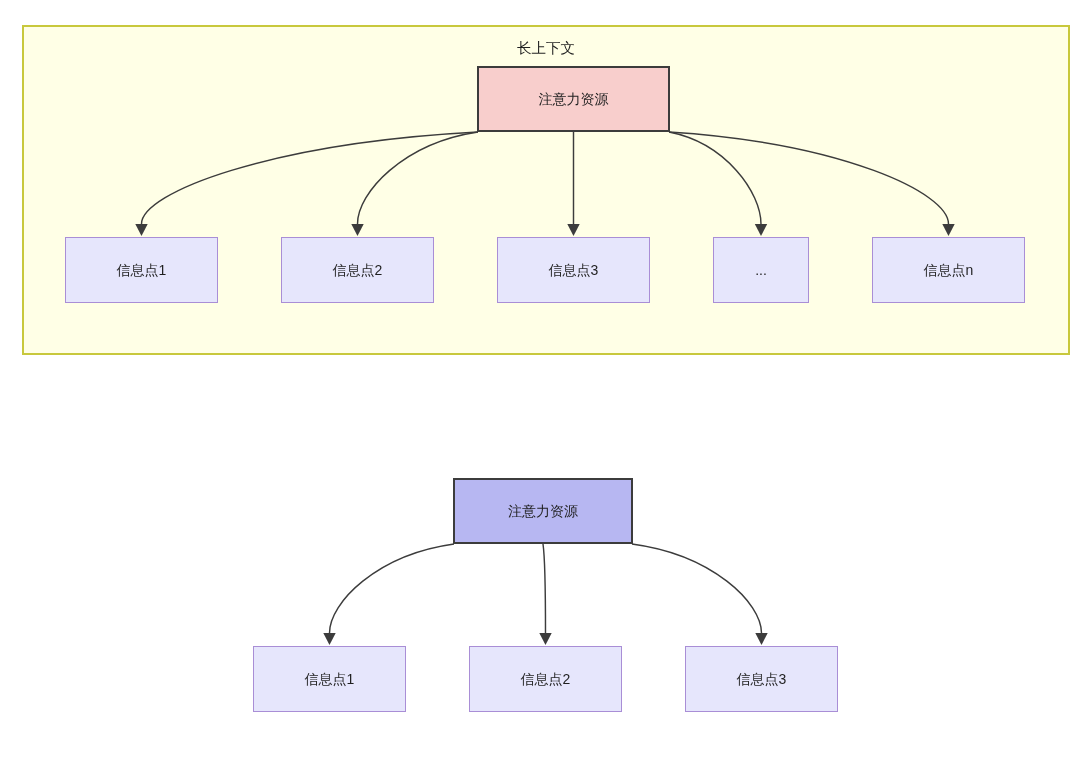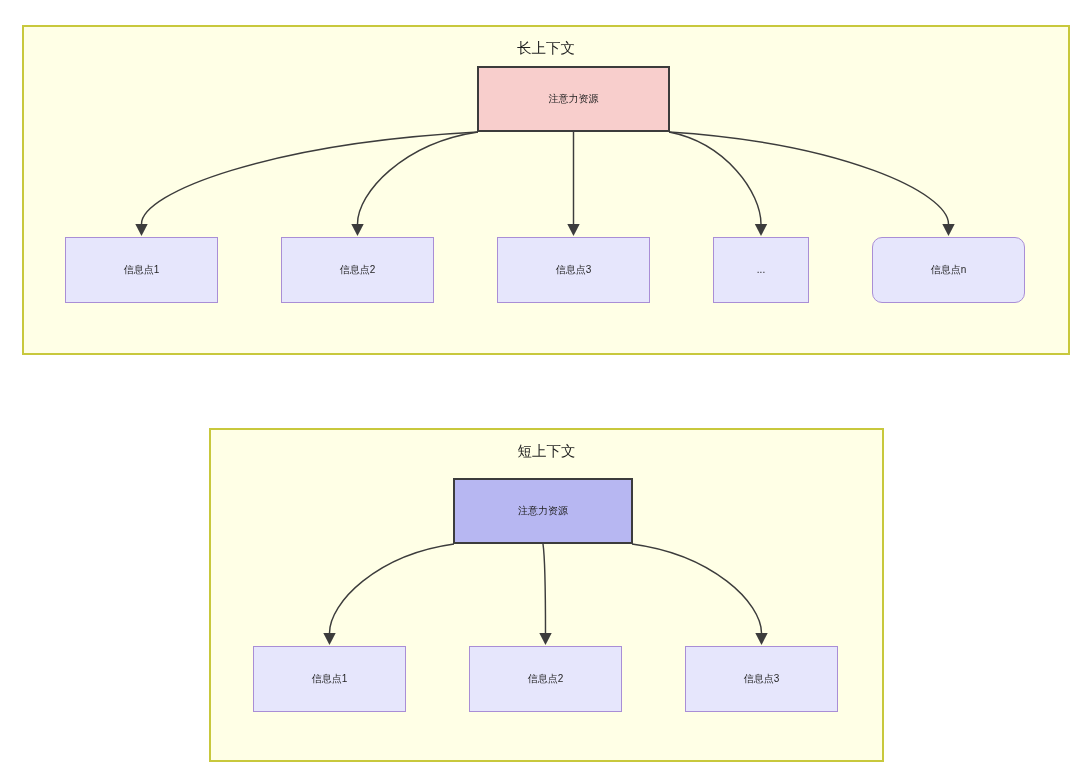--- a/index.html
+++ b/index.html
@@ -51,21 +51,21 @@
   }
   #panel-long .panel-title { top: 11px; }
   #panel-short .panel-title { top: 11px; }
 
   .node {
     position: absolute;
     box-sizing: border-box;
     display: flex;
     align-items: center;
     justify-content: center;
-    font-size: 10px;
+    font-size: 14px;
     color: #1f1f1f;
     line-height: 1.2;
     white-space: nowrap;
     user-select: none;
   }
   .node-attn-pink {
     background: #f8cecc;
     border: 2px solid #3c3c3c;
   }
   .node-attn-blue {
@@ -97,23 +97,20 @@
 </style>
 </head>
 <body>
 
 <div id="stage">
 
   <div class="panel" id="panel-long" style="left: 22px; top: 25px; width: 1048px; height: 330px; background: rgb(255, 255, 230); border-color: rgb(200, 200, 60);">
     <div class="panel-title">长上下文</div>
   </div>
 
-  <div class="panel" id="panel-short" style="left: 209px; top: 428px; width: 675px; height: 334px; background: rgb(255, 255, 230); border-color: rgb(200, 200, 60);">
-    <div class="panel-title">短上下文</div>
-  </div>
 
   <svg class="edges" id="edge-layer" viewBox="0 0 1080 774" xmlns="http://www.w3.org/2000/svg">
       <path d="M 478 132 C 269.37 143.04, 141.5 192.72, 141.5 224" class="edge-path"></path>
       <path d="M 141.5 236 L 135.3 224 L 147.7 224 Z" class="edge-head"></path>
       <path d="M 478 132 C 403.29 143.04, 357.5 192.72, 357.5 224" class="edge-path"></path>
       <path d="M 357.5 236 L 351.3 224 L 363.7 224 Z" class="edge-head"></path>
       <path d="M 573.5 132 L 573.5 224" class="edge-path"></path>
       <path d="M 573.5 236 L 567.3 224 L 579.7 224 Z" class="edge-head"></path>
       <path d="M 669 132 C 726.04 143.04, 761 192.72, 761 224" class="edge-path"></path>
       <path d="M 761 236 L 754.8 224 L 767.2 224 Z" class="edge-head"></path>
@@ -136,21 +133,21 @@
   </div>
   <div class="node node-info" id="long-c1" style="left: 281px; top: 237px; width: 153px; height: 66px; background: rgb(230, 230, 252); border-color: rgb(169, 142, 214);">
     <span>信息点2</span>
   </div>
   <div class="node node-info" id="long-c2" style="left: 497px; top: 237px; width: 153px; height: 66px; background: rgb(230, 230, 252); border-color: rgb(169, 142, 214);">
     <span>信息点3</span>
   </div>
   <div class="node node-info" id="long-c3" style="left: 713px; top: 237px; width: 96px; height: 66px; background: rgb(230, 230, 252); border-color: rgb(169, 142, 214);">
     <span>...</span>
   </div>
-  <div class="node node-info" id="long-c4" style="left: 872px; top: 237px; width: 153px; height: 66px; background: rgb(230, 230, 252); border-color: rgb(169, 142, 214); border-radius: 10px;">
+  <div class="node node-info" id="long-c4" style="left: 872px; top: 237px; width: 153px; height: 66px; background: rgb(230, 230, 252); border-color: rgb(169, 142, 214);">
     <span>信息点n</span>
   </div>
 
   <div class="node node-attn-blue" id="short-root" style="left: 453px; top: 478px; width: 180px; height: 66px; background: rgb(183, 183, 242); border-color: rgb(60, 60, 60);">
     <span>注意力资源</span>
   </div>
 
   <div class="node node-info" id="short-c0" style="left: 253px; top: 646px; width: 153px; height: 66px; background: rgb(230, 230, 252); border-color: rgb(169, 142, 214);">
     <span>信息点1</span>
   </div>

